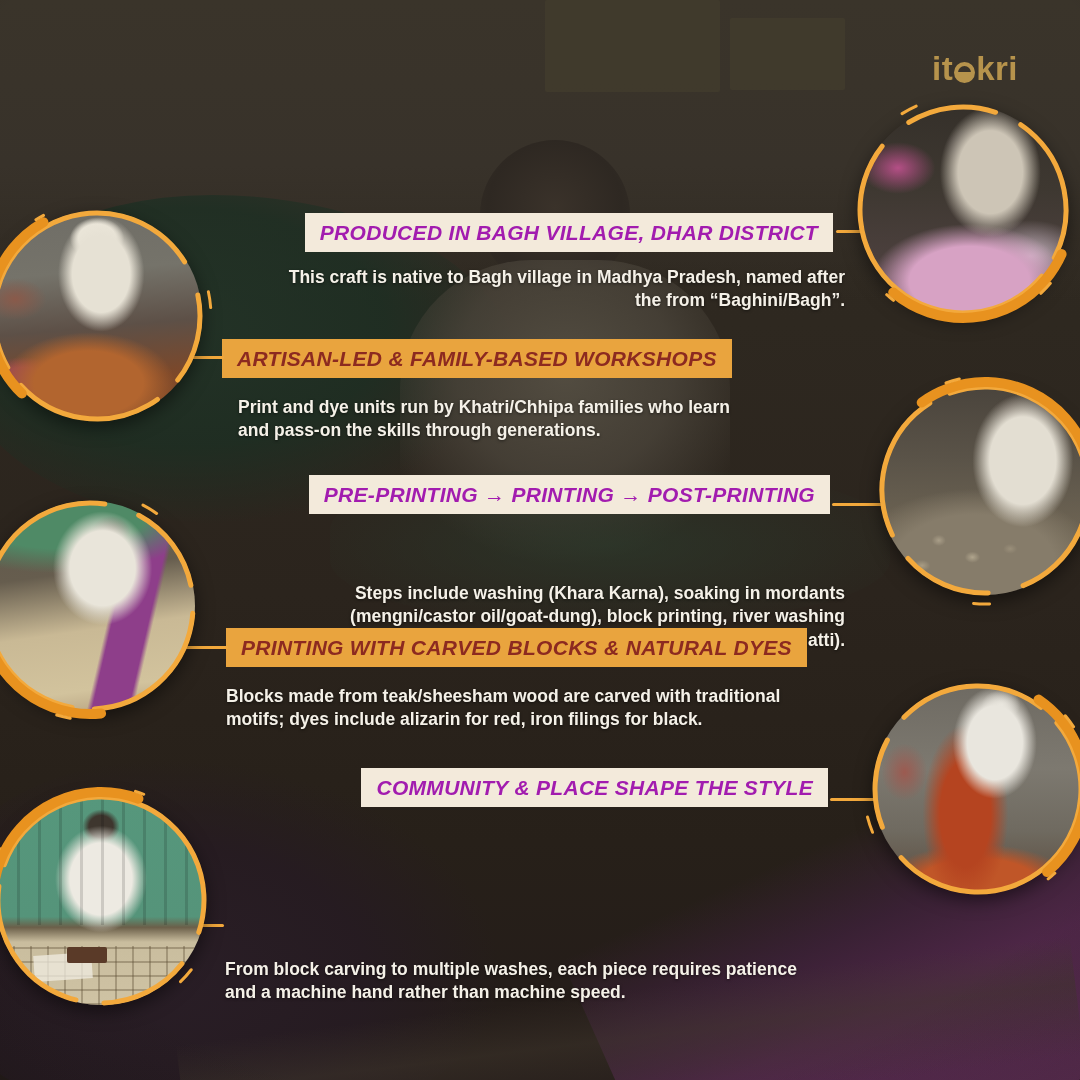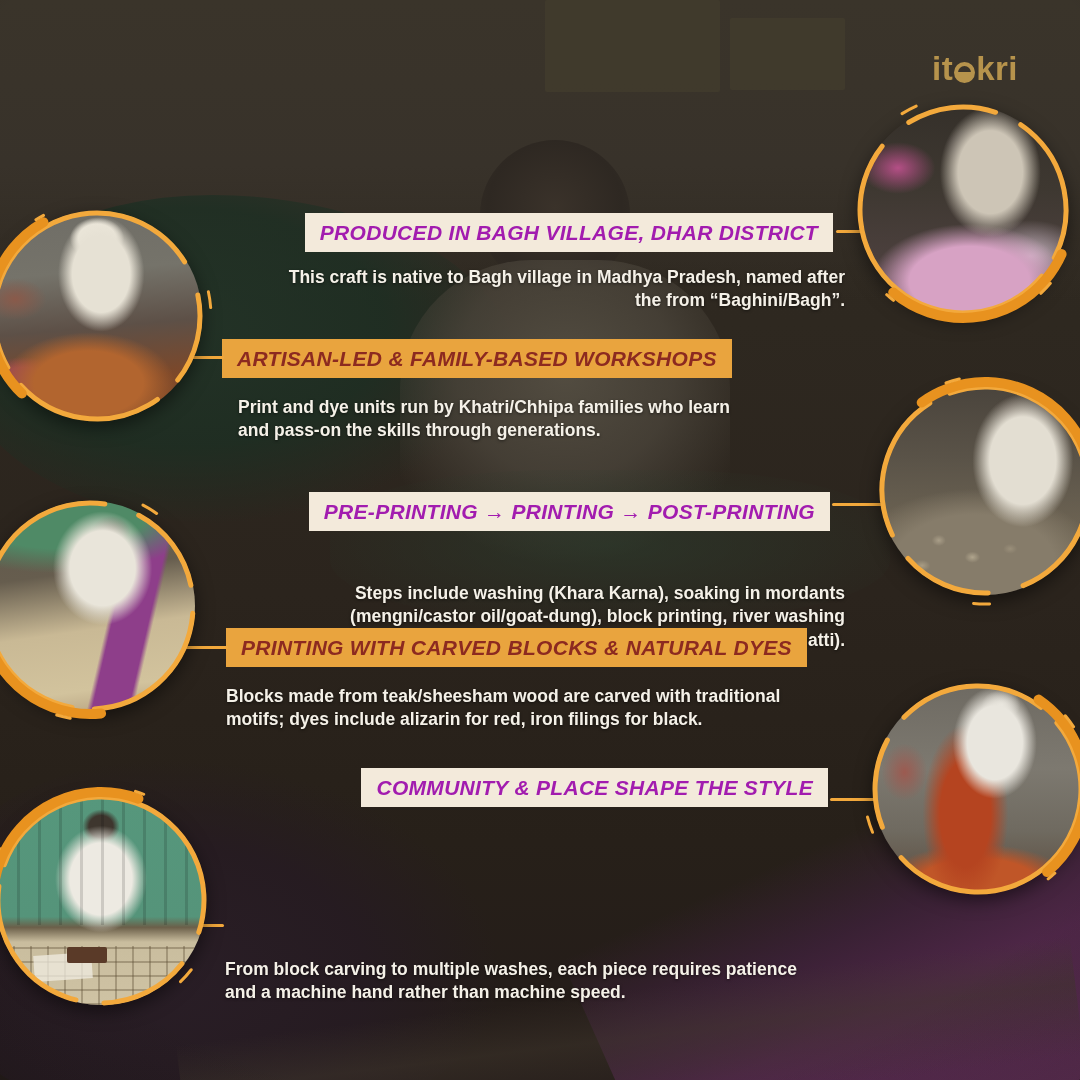--- a/index.html
+++ b/index.html
@@ -133,21 +133,21 @@
   </div>
 
   <div class="hdr hdr-cream" style="right:247px;top:213px;">PRODUCED IN BAGH VILLAGE, DHAR DISTRICT</div>
   <div class="connector" style="left:836px;top:230px;width:46px;"></div>
   <div class="body-text ta-r" style="right:235px;top:266px;width:575px;">This craft is native to Bagh village in Madhya Pradesh, named after the from “Baghini/Bagh”.</div>
 
   <div class="hdr hdr-orange" style="left:222px;top:339px;">ARTISAN-LED &amp; FAMILY-BASED WORKSHOPS</div>
   <div class="connector" style="left:178px;top:356px;width:46px;"></div>
   <div class="body-text" style="left:222px;top:396px;width:505px;margin-left:16px;">Print and dye units run by Khatri/Chhipa families who learn and pass-on the skills through generations.</div>
 
-  <div class="hdr hdr-cream" style="right:250px;top:492px;font-style:italic;">PRE-PRINTING → PRINTING → POST-PRINTING</div>
+  <div class="hdr hdr-cream" style="right:250px;top:475px;font-style:italic;">PRE-PRINTING → PRINTING → POST-PRINTING</div>
   <div class="connector" style="left:832px;top:503px;width:50px;"></div>
   <div class="body-text ta-r" style="right:235px;top:538px;width:525px;margin-top:44px;">Steps include washing (Khara Karna), soaking in mordants (mengni/castor oil/goat-dung), block printing, river washing and final dye fix (Bhatti).</div>
 
   <div class="hdr hdr-orange" style="left:226px;top:628px;text-align:right;">PRINTING WITH CARVED BLOCKS &amp; NATURAL DYES</div>
   <div class="connector" style="left:174px;top:646px;width:54px;"></div>
   <div class="body-text" style="left:226px;top:685px;width:560px;">Blocks made from teak/sheesham wood are carved with traditional motifs; dyes include alizarin for red, iron filings for black.</div>
 
   <div class="hdr hdr-cream" style="right:252px;top:768px;">COMMUNITY &amp; PLACE SHAPE THE STYLE</div>
   <div class="connector" style="left:830px;top:798px;width:50px;"></div>
 

